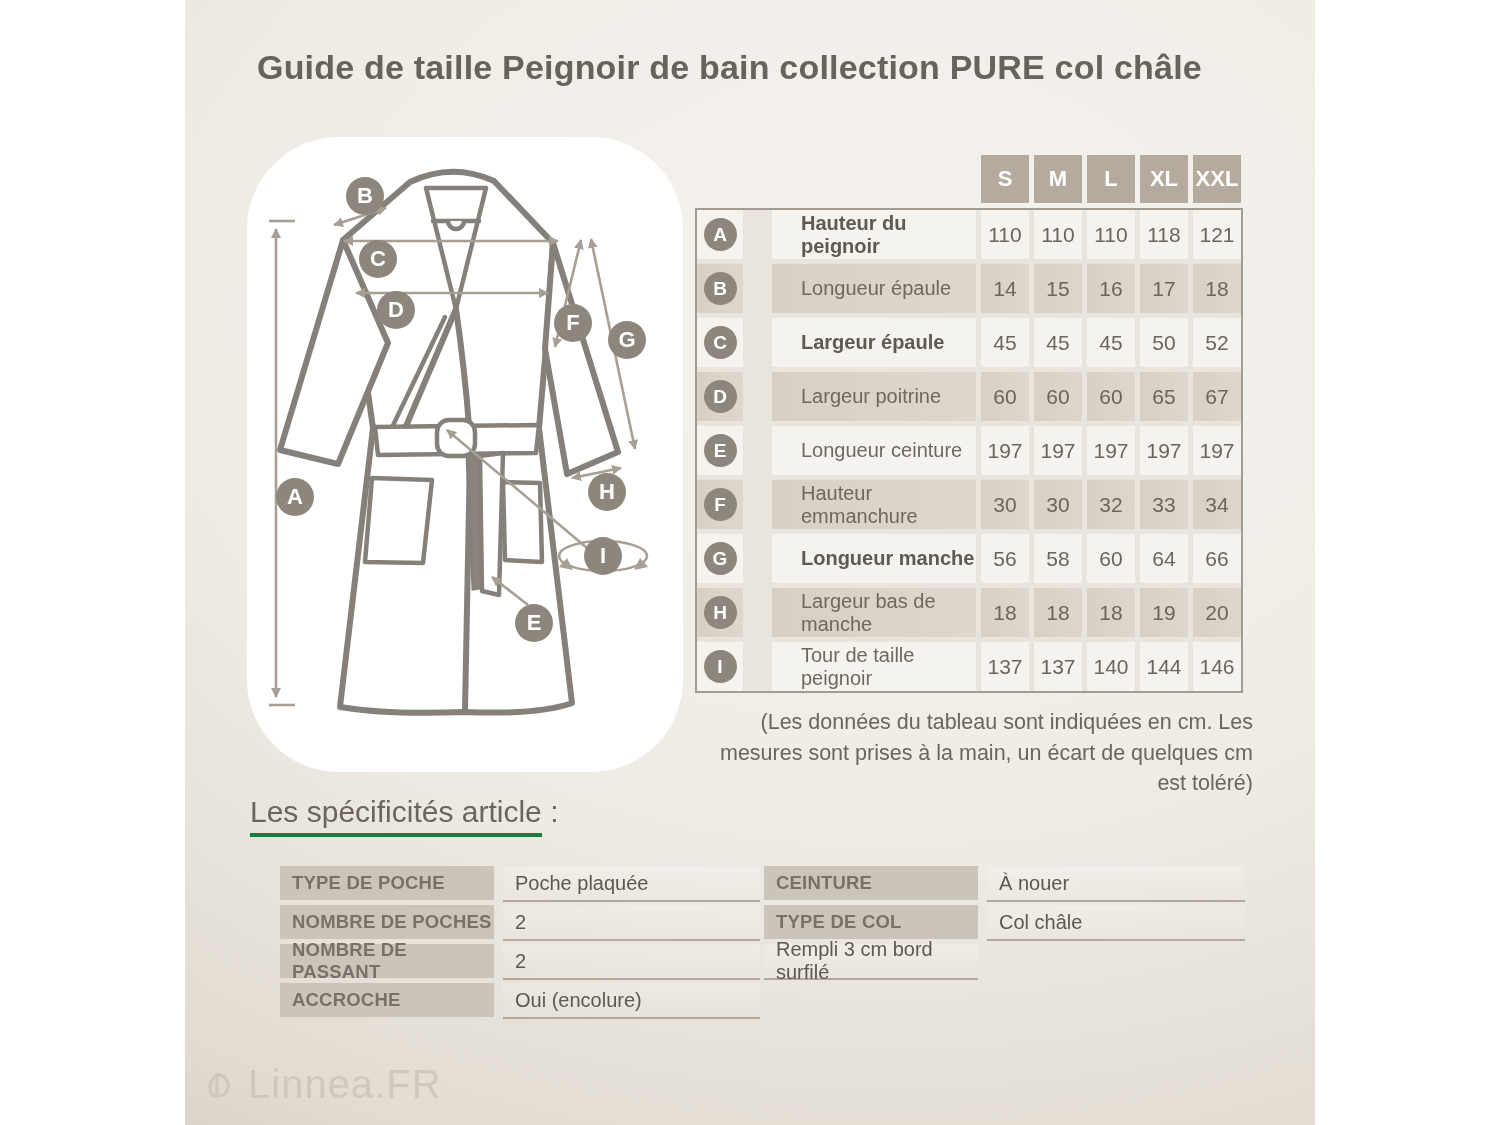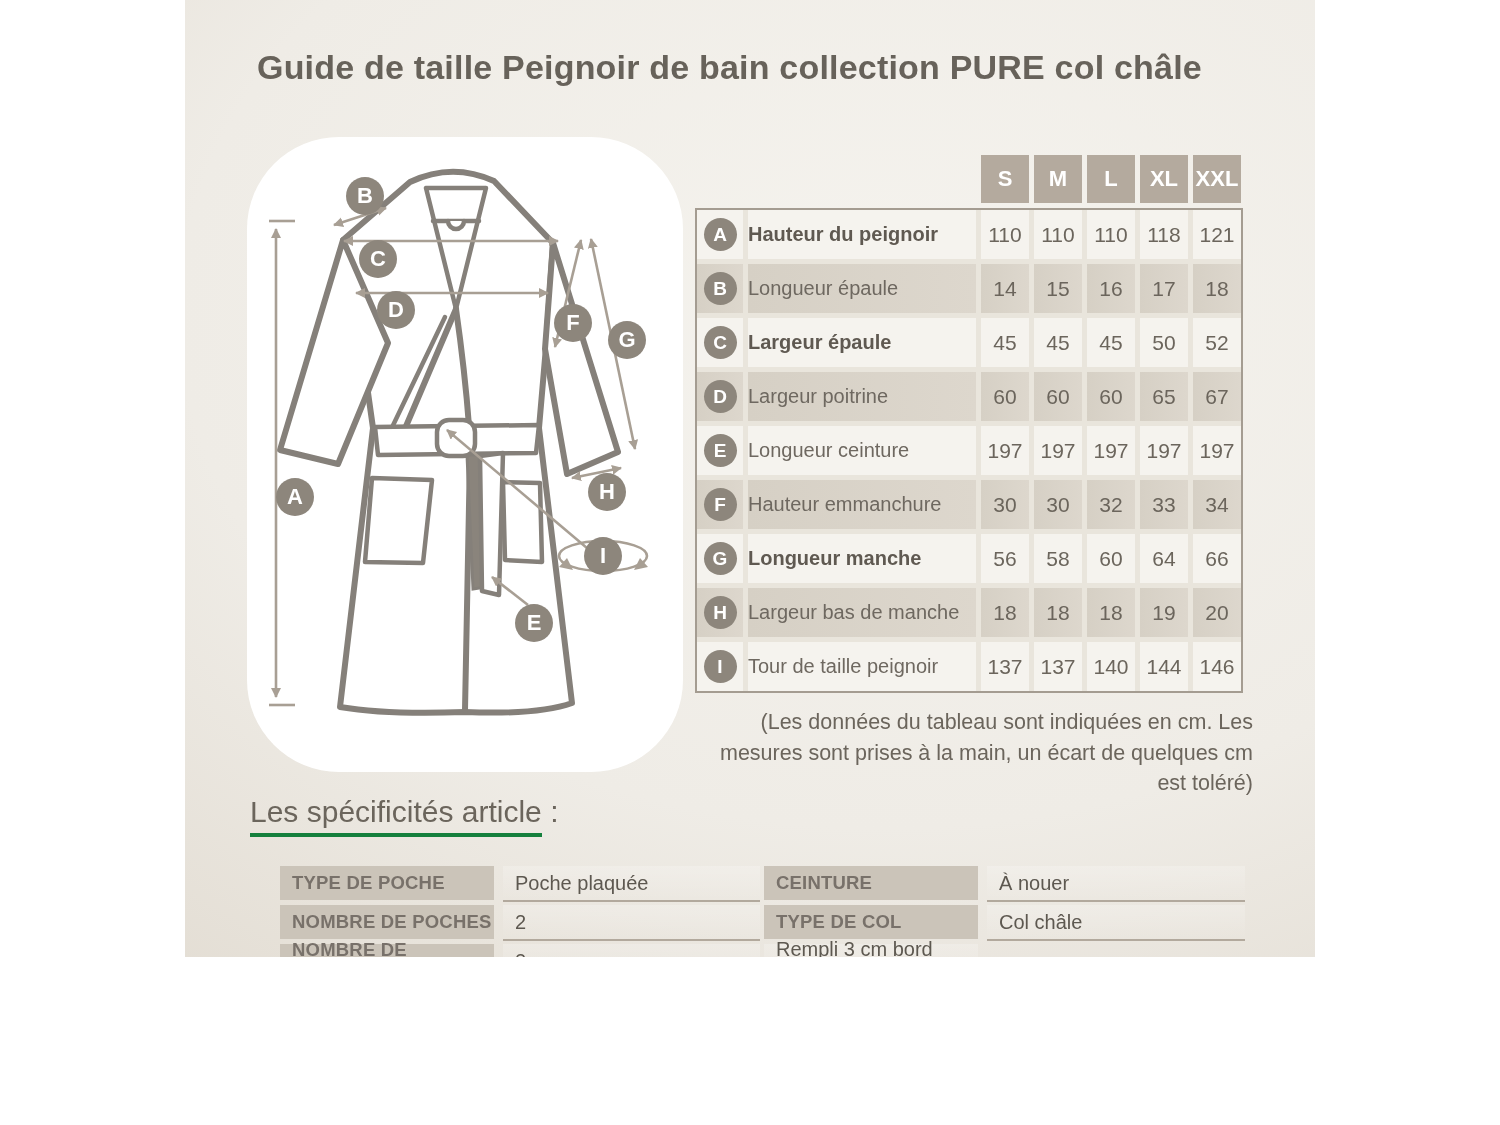--- a/index.html
+++ b/index.html
@@ -1,37 +1,37 @@
 <!DOCTYPE html>
 <html><head>
 <meta charset="utf-8">
 <style>
   html,body{margin:0;padding:0;background:#ffffff;}
-  .page{position:relative;width:1500px;height:957px;margin:0 auto;overflow:hidden;
+  .page{position:relative;width:1500px;height:1125px;margin:0 auto;overflow:hidden;
         font-family:"Liberation Sans","DejaVu Sans",sans-serif;background:#ffffff;}
   .content-bg{position:absolute;left:185px;top:0;width:1130px;height:1125px;
         background:radial-gradient(ellipse 130% 95% at 62% 28%, #f5f3ee 0%, #efece6 48%, #e2dcd2 82%, #d0c9c0 100%);}
   
   .title{position:absolute;left:257px;top:48px;font-size:34px;font-weight:bold;color:#67625a;letter-spacing:.2px;}
   
   .robe-card{position:absolute;left:247px;top:137px;width:436px;height:635px;background:#ffffff;border-radius:92px;}
   .robe-card svg{position:absolute;left:0;top:0;}
   .dot{position:absolute;width:38px;height:38px;border-radius:50%;background:#8d867c;color:#fff;
        font-weight:bold;font-size:22px;display:flex;align-items:center;justify-content:center;
        transform:translate(-50%,-50%);}
   
   .size-header{position:absolute;left:697px;top:155px;display:grid;
        grid-template-columns:46px 228px repeat(5,48px);column-gap:5px;}
   .size-header .hcell{height:48px;background:#b4aa9e;color:#ffffff;font-weight:bold;font-size:22px;
        display:flex;align-items:center;justify-content:center;}
   .size-body{position:absolute;left:695px;top:208px;border:2px solid #a49c91;display:grid;
        grid-template-columns:46px 228px repeat(5,48px);gap:5px;background:#e9e5dc;}
   .cell{height:49px;display:flex;align-items:center;}
   .cell.num{justify-content:center;font-size:21px;color:#6b655c;}
-  .cell.lbl{padding-left:0;font-size:20px;color:#6e6860;}
+  .cell.lbl{padding-left:29px;font-size:20px;color:#6e6860;margin-left:24px;}
   .cell.lbl.bold{font-weight:bold;color:#5f5951;}
   .cell.letter{justify-content:center;}
   .cell.light{background:#f5f3ee;}
   .cell.dark{background:linear-gradient(90deg,#d6d0c5,#ddd7cd);}
   .tdot{width:33px;height:33px;border-radius:50%;background:#8d867c;color:#fff;font-weight:bold;
        font-size:19px;display:flex;align-items:center;justify-content:center;}
   
   .note{position:absolute;left:690px;top:707px;width:563px;text-align:right;
        font-size:21.5px;line-height:1.42;color:#6b655c;}
   
@@ -230,14 +230,15 @@
       <div class="spec-value">À nouer</div>
       <div class="spec-label">TYPE DE COL</div>
       <div class="spec-value">Col châle</div>
       <div class="spec-value">Rempli 3 cm bord surfilé</div>
     </div>
 
   <div class="watermark">
     <svg width="34" height="30" viewBox="0 0 34 30">
       <path d="M14 4 Q26 8 24 18 Q22 27 12 26 Q6 25 6 18 Q6 9 14 4 Z M14 4 Q12 14 13 25" fill="none" stroke="#c8c2b8" stroke-width="3" stroke-linejoin="round"></path>
     </svg>
+    <span>Linnea.FR</span>
   </div>
 </div>
 
 </body></html>

